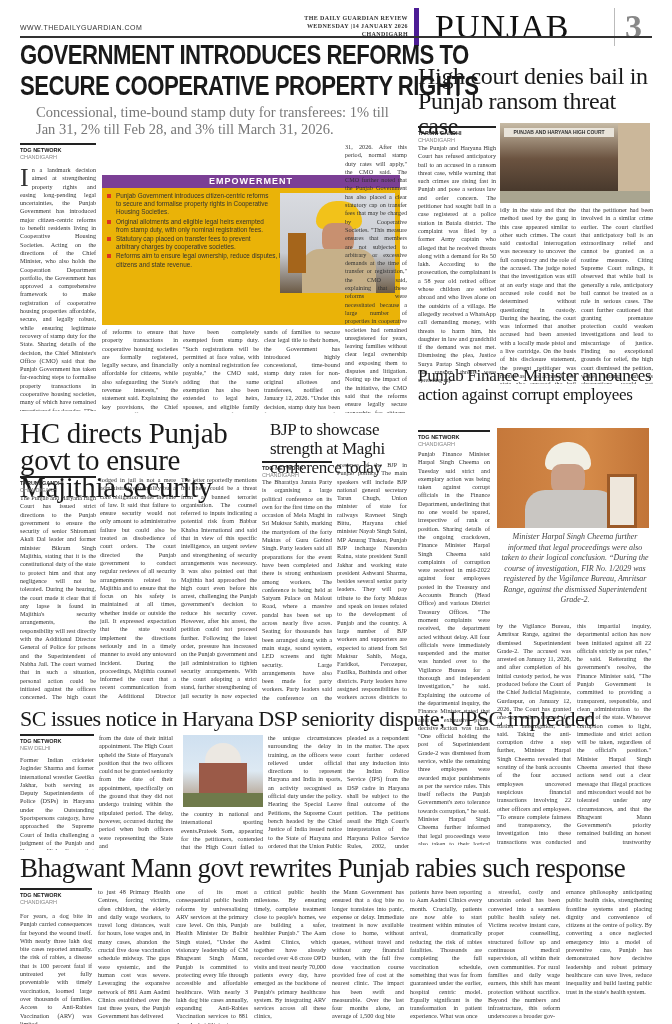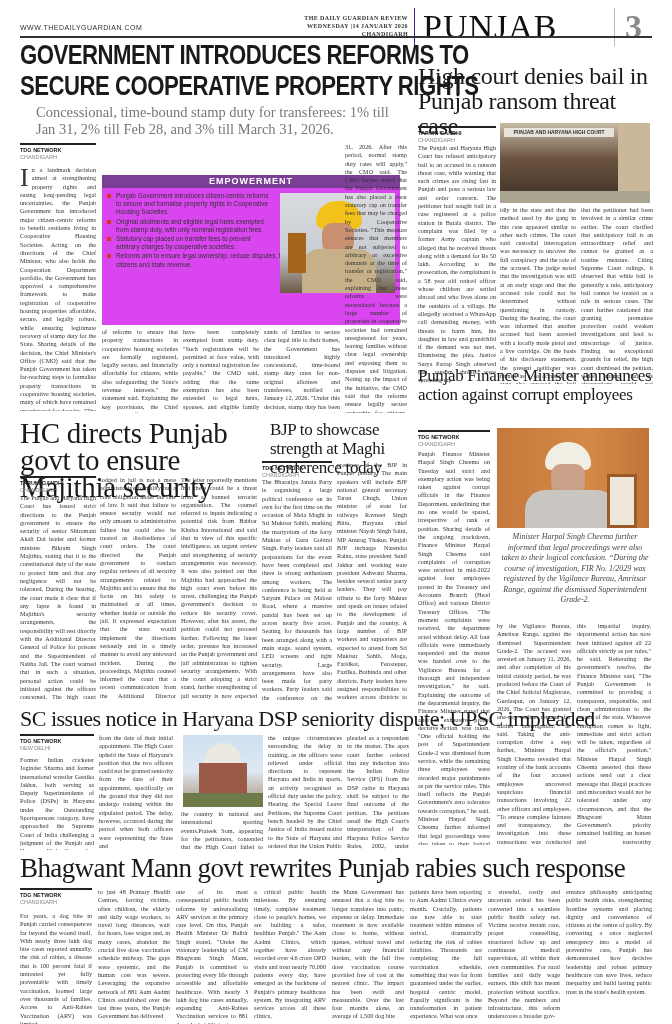--- a/index.html
+++ b/index.html
@@ -1,30 +1,30 @@
 <!DOCTYPE html>
 <html><head>
 <meta charset="utf-8">
 <style>
 *{box-sizing:border-box;margin:0;padding:0}
 body{width:672px;height:1024px;background:#fff;font-family:"Liberation Serif",serif;color:#222;position:relative;overflow:hidden}
 .abs{position:absolute}
 .mast-url{left:20px;top:24px;font-family:"Liberation Sans",sans-serif;font-size:7px;letter-spacing:.5px;color:#333}
 .mast-meta{left:278px;top:14px;width:130px;text-align:right;font-size:6px;line-height:8px;letter-spacing:.4px;font-weight:bold;color:#333}
-.mast-sec{left:414px;top:8px;font-size:34px;letter-spacing:1px;color:#111;border-left:1px solid #4c1d95;padding-left:8px;height:38px;line-height:38px}
+.mast-sec{left:414px;top:8px;font-size:34px;letter-spacing:1px;color:#111;border-left:5px solid #4c1d95;padding-left:16px;height:38px;line-height:38px}
 .mast-pg{left:614px;top:8px;font-size:34px;color:#888;border-left:1px solid #bbb;padding-left:10px;height:38px;line-height:38px;font-weight:bold}
 .mast-rule{left:20px;top:34px;width:632px;height:2px;background:#333}
 .h-big{font-family:"Liberation Sans",sans-serif;font-weight:bold;font-size:27px;line-height:28px;letter-spacing:-.6px;transform:scaleX(.82);transform-origin:left top;white-space:nowrap;color:#1a1a1a}
 .deck{font-size:14.5px;line-height:17px;color:#777}
 .h-serif{font-size:24px;line-height:25px;color:#1a1a1a;letter-spacing:-.3px}
 .by{font-family:"Liberation Sans",sans-serif;font-size:5.5px;font-weight:bold;color:#222;border-top:2px solid #222;padding-top:2px;line-height:7px}
 .by span{display:block;font-weight:normal;color:#888}
 .col{font-size:6.2px;line-height:8.3px;text-align:justify;color:#333;overflow:hidden}
 .photo{overflow:hidden}
-.box{background:#d946ef}
+.box{background:#eab308}
 .box-h{background:#7b3f95;color:#fff;font-family:"Liberation Sans",sans-serif;font-weight:bold;font-size:9px;letter-spacing:1px;text-align:center;height:13px;line-height:13px}
 .box ul{list-style:none;padding:4px 6px 0 4px}
 .box li{font-family:"Liberation Sans",sans-serif;font-size:6.4px;line-height:8.2px;color:#333;padding-left:10px;position:relative;margin-bottom:1px}
 .box li:before{content:"";position:absolute;left:1px;top:2px;width:4px;height:4px;background:#d32}
 .caption{font-style:italic;font-size:8px;line-height:10.5px;text-align:center;color:#444}
 .dropcap{float:left;font-size:26px;line-height:22px;margin:1px 3px 0 0}
 </style>
 </head>
 <body>
 

